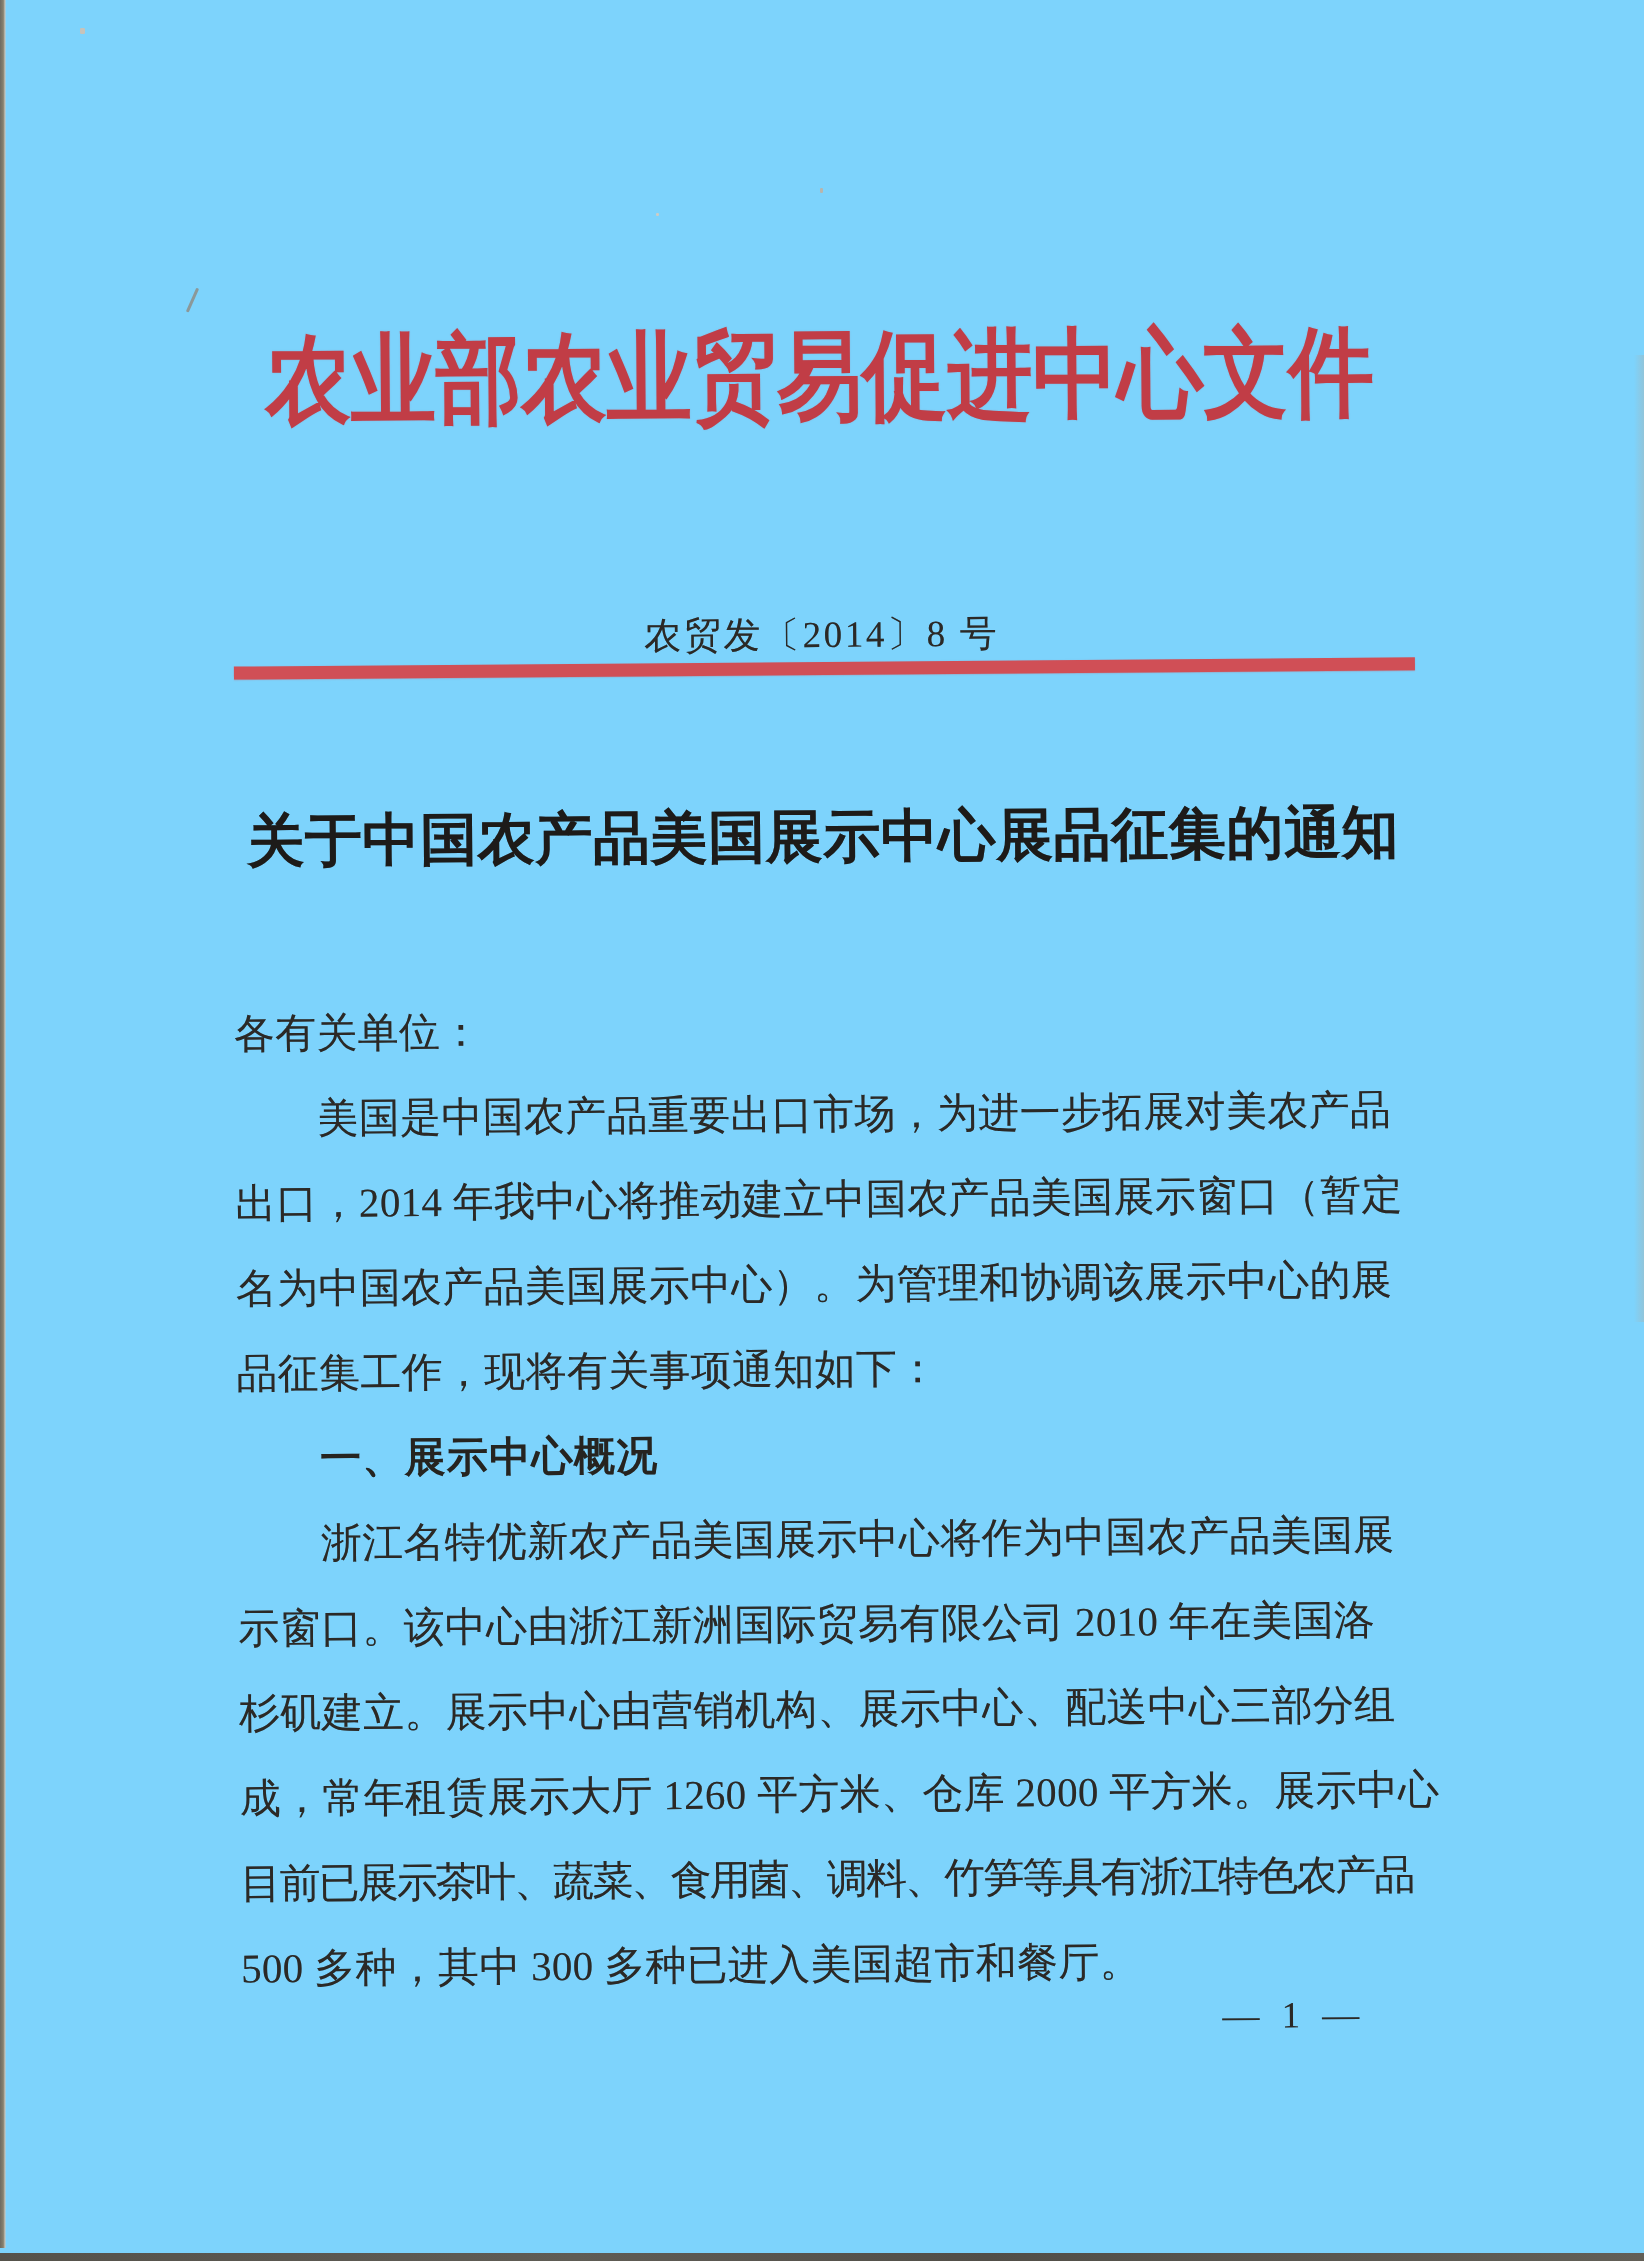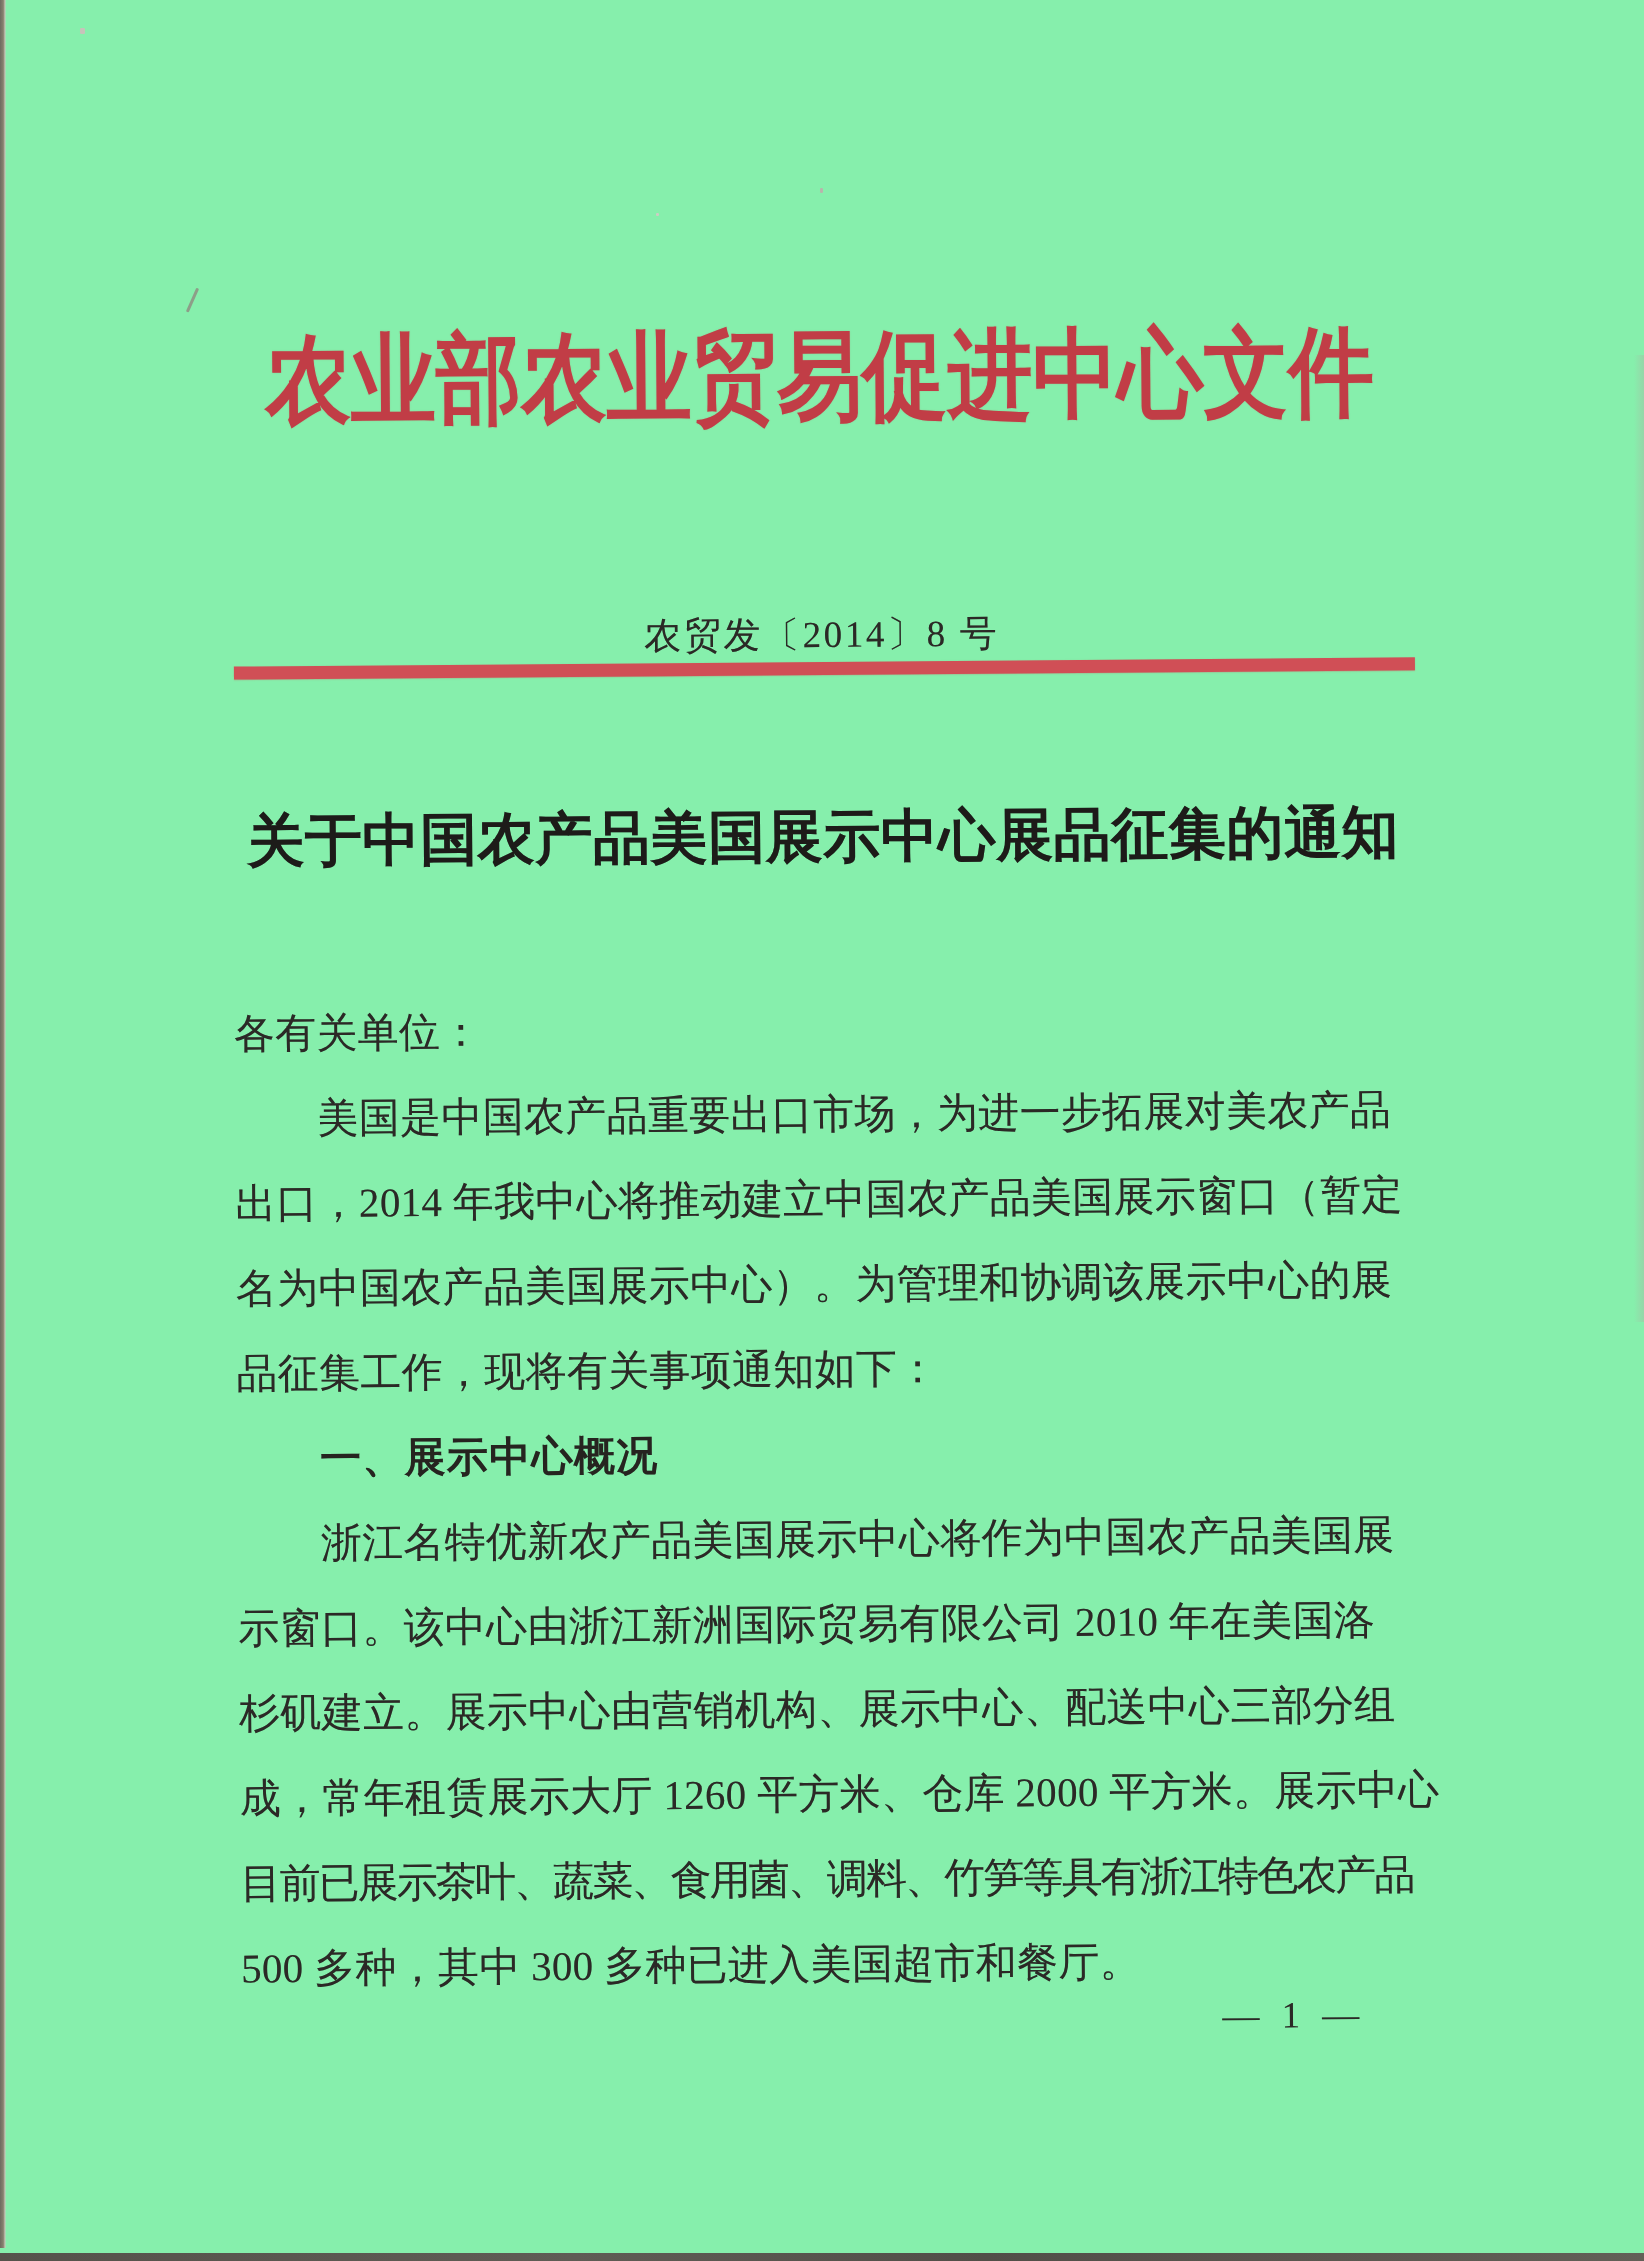--- a/index.html
+++ b/index.html
@@ -2,21 +2,21 @@
 <html style="--header-red: #c13d46; --line-red: #d04f56; --ink-black: #2b2926;font-size:10.3px"><head>
 <meta charset="utf-8">
 <title>Scanned Document</title>
 <style>
   html, body { margin: 0; padding: 0; background: #ffffff; }
 
   .page {
     position: relative;
     width: 1644px;
     height: 2261px;
-    background: #86efac;
+    background: #7dd3fc;
     overflow: hidden;
     font-family: "Liberation Serif", "DejaVu Serif", serif;
   }
 
   
   .scan-edge-left {
     position: absolute; left: 0; top: 0;
     width: 6.4px; height: 2248px;
     background: linear-gradient(to right, #6e6a60 0%, #87826f 55%, #c9c5ba 85%, rgba(253,253,252,0) 100%);
   }

